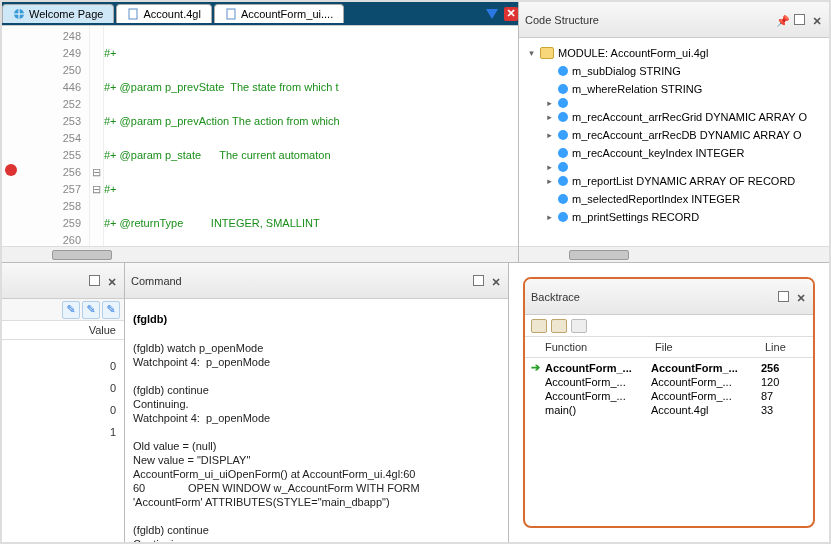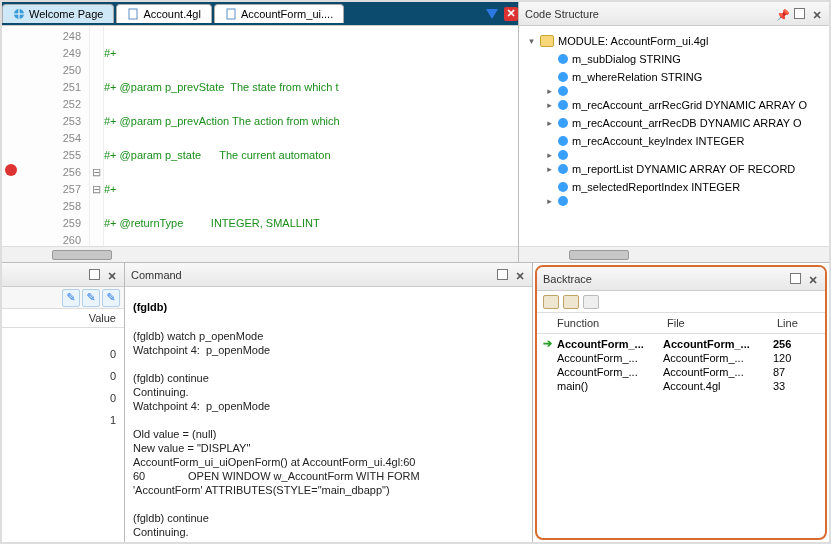--- a/index.html
+++ b/index.html
@@ -17,41 +17,41 @@
 .close-x{width:14px;height:14px;background:#d33;color:#fff;border-radius:2px;display:flex;align-items:center;justify-content:center;font-weight:bold;}
 .code-area{flex:1;display:flex;overflow:hidden;background:#fff; font-family:Consolas,monospace;font-size:12px;}
 .gutter{width:70px;text-align:right;padding-right:8px;color:#888;background:#fdfdfd;border-right:1px solid #eee;line-height:17px;padding-top:2px;}
 .fold{width:14px;background:#fdfdfd;border-right:1px solid #eee;line-height:17px;padding-top:2px;color:#888;text-align:center}
 .mark{width:18px;background:#fdfdfd;line-height:17px;padding-top:2px;text-align:center;}
 .code{flex:1;line-height:17px;padding-top:2px;white-space:pre; overflow:hidden;}
 .cmt{color:#1a8f1a;}
 .hscroll{height:16px;background:#f1f1f1;border-top:1px solid #ddd;display:flex;align-items:center;}
 .thumb{height:10px;width:60px;background:#c7c7c7;border:1px solid #9a9a9a;border-radius:2px;margin-left:50px;}
 .right-pane{width:310px;display:flex;flex-direction:column;}
-.panel-hdr{height:24px;background:linear-gradient(#f8f8f8,#e8e8e8);border-bottom:1px solid #ccc;display:flex;align-items:center;padding:0 6px;gap:6px;}
+.panel-hdr{height:36px;background:linear-gradient(#f8f8f8,#e8e8e8);border-bottom:1px solid #ccc;display:flex;align-items:center;padding:0 6px;gap:6px;}
 .panel-hdr .ttl{flex:1;font-size:11px;color:#333;}
 .sq{width:11px;height:11px;border:1px solid #777;background:#fff;}
 .xsm{width:12px;height:10px;color:#555;text-align:center;font-weight:bold;}
 .tree{flex:1;overflow:auto;padding:6px 4px;line-height:18px;}
 .tree-row{display:flex;align-items:center;gap:4px;white-space:nowrap;}
 .tw0{padding-left:4px;}
 .tw1{padding-left:22px;}
 .caret{width:9px;height:9px;display:inline-flex;align-items:center;justify-content:center;color:#666;font-size:9px;}
 .ico-mod{width:14px;height:12px;background:#f7d77a;border:1px solid #c9a632;border-radius:2px;}
 .ico-var{width:10px;height:10px;background:#3aa0ff;border-radius:50%;}
 .botrow{flex:1;display:flex;min-height:0;}
 .left-bot{width:123px;border-right:1px solid #bbb;display:flex;flex-direction:column;}
 .tool-row{height:22px;display:flex;align-items:center;justify-content:flex-end;gap:2px;padding:0 4px;border-bottom:1px solid #ddd;background:#f7f7f7;}
 .tbtn{width:18px;height:18px;border:1px solid #b3cfe8;background:#eaf4fc;border-radius:2px;display:flex;align-items:center;justify-content:center;color:#2b78e4;}
 .val-hdr{padding:3px 8px;color:#333;border-bottom:1px solid #ddd;text-align:right;}
 .val-list{flex:1;padding:20px 8px;display:flex;flex-direction:column;gap:10px;text-align:right;color:#333;}
 .cmd-pane{flex:1;border-right:1px solid #bbb;display:flex;flex-direction:column;min-width:0;}
 .cmd-body{flex:1;padding:2px 8px;color:#222;line-height:14px;white-space:pre-wrap;overflow:hidden;font-size:11px;}
 .prompt{font-weight:bold;}
-.bt-pane{width:292px;display:flex;flex-direction:column;border:2px solid #d86b2f;border-radius:8px;margin:2px;position:relative;}
+.bt-pane{width:292px;display:flex;flex-direction:column;border:2px solid #d86b2f;border-radius:8px;margin:14px;position:relative;}
 .bt-tools{height:22px;display:flex;align-items:center;gap:4px;padding:0 6px;border-bottom:1px solid #ddd;}
 .tico{width:16px;height:14px;border:1px solid #bfa46a;background:#efe6cf;border-radius:2px;}
 .bt-head{display:flex;padding:4px 6px;border-bottom:1px solid #ddd;color:#333;}
 .col-f{width:110px;}
 .col-fl{width:110px;}
 .col-l{flex:1;}
 .bt-rows{flex:1;padding:2px 2px;}
 .bt-row{display:flex;align-items:center;padding:1px 4px;}
 .arrow{width:14px;color:#2aa02a;font-weight:bold;}
 .bt-row .c1{width:106px;overflow:hidden;text-overflow:ellipsis;white-space:nowrap;}
@@ -112,21 +112,21 @@
         <div><span class="bp"></span></div>
         <div>&nbsp;</div>
             <div>&nbsp;</div>
             <div>&nbsp;</div>
             <div>&nbsp;</div>
       </div>
       <div class="gutter">
         <div>248</div>
             <div><span class="ylarr"></span><span>249</span></div>
             <div>250</div>
-            <div>251</div>
+            <div>446</div>
             <div>252</div>
             <div>253</div>
             <div>254</div>
             <div>255</div>
             <div>256</div>
             <div>257</div>
             <div>258</div>
             <div>259</div>
             <div>260</div>
       </div>
@@ -219,20 +219,21 @@
               <span>m_reportList DYNAMIC ARRAY OF RECORD</span>
             </div>
             <div class="tree-row tw1">
               <span class="caret"></span>
               <span class="ico-var"></span>
               <span>m_selectedReportIndex INTEGER</span>
             </div>
             <div class="tree-row tw1">
               <span class="caret">▸</span>
               <span class="ico-var"></span>
+              <span>m_printSettings RECORD</span>
             </div>
           </div>
     </div>
     <div class="hscroll">
           <div class="thumb"></div>
         </div>
   </div>
  </div>
 
  <div class="botrow">

